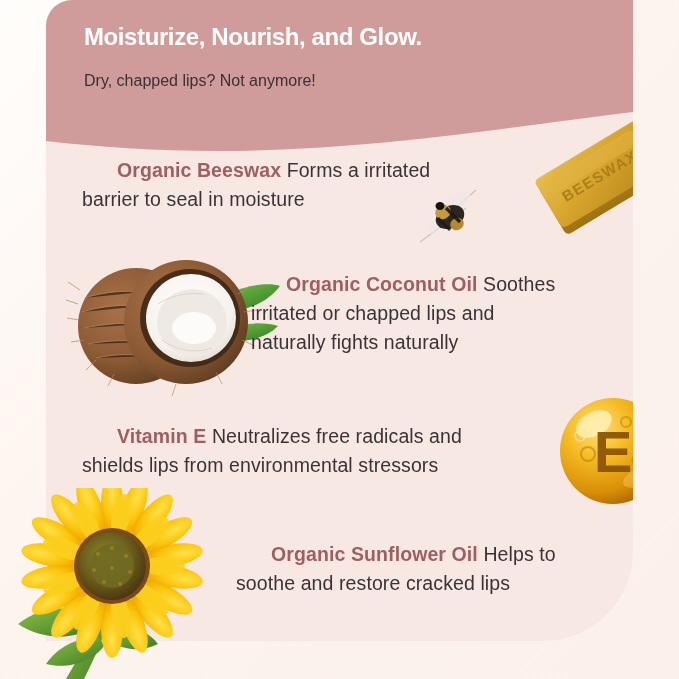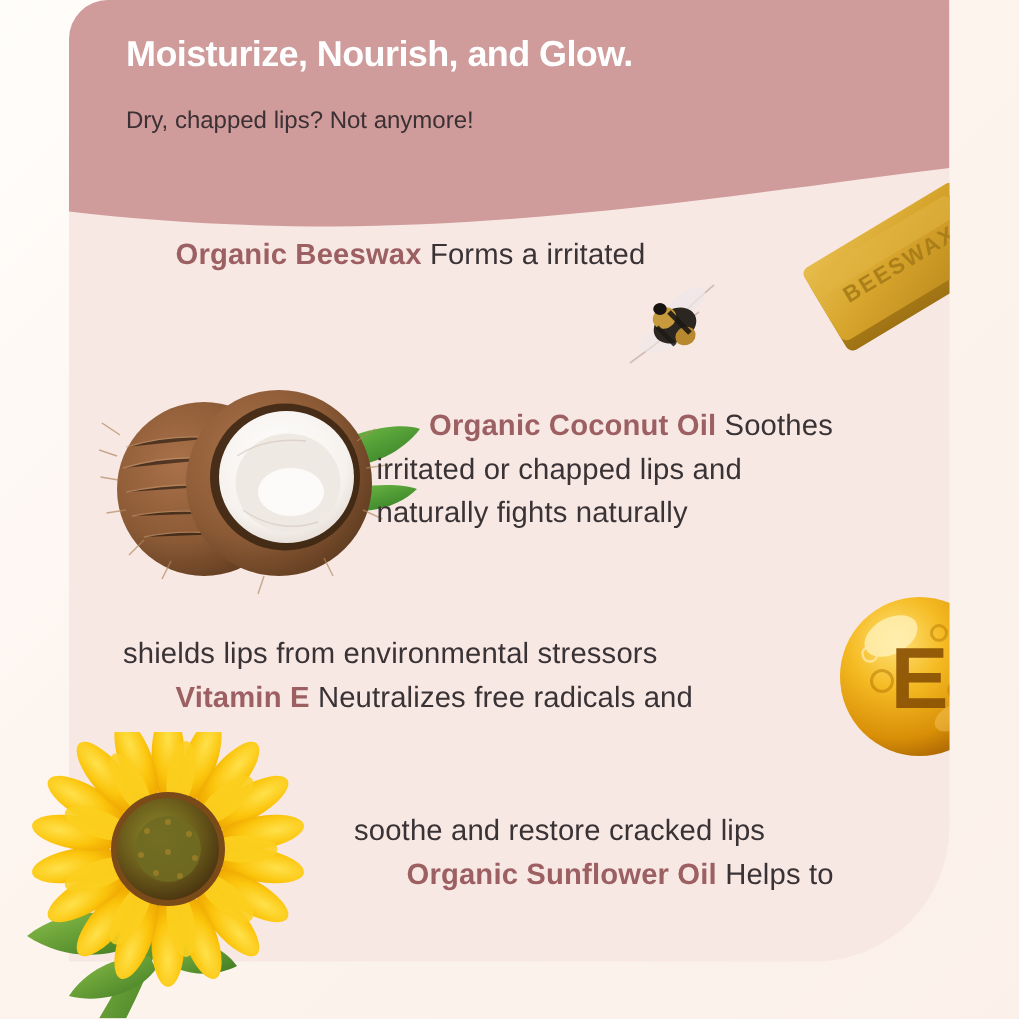--- a/index.html
+++ b/index.html
@@ -75,20 +75,21 @@
     <div class="header-text">
       <div class="title">Moisturize, Nourish, and Glow.</div>
       <div class="subtitle">Dry, chapped lips? Not anymore!</div>
     </div>
 
     <div class="block b-beeswax">
       <div class="line">
         <span class="ing">Organic Beeswax</span>
         <span>Forms a irritated</span>
       </div>
+      <div class="line">barrier to seal in moisture</div>
     </div>
 
     <div class="art beeswax">
       <svg viewBox="0 0 140 130" aria-hidden="true">
         <defs>
           <linearGradient id="waxg" x1="0" y1="0" x2="1" y2="1">
             <stop offset="0%" stop-color="#e7bd4e"></stop>
             <stop offset="45%" stop-color="#d7a52c"></stop>
             <stop offset="100%" stop-color="#b9871b"></stop>
           </linearGradient>
@@ -185,25 +186,25 @@
           <path d="M172,46 L184,38"></path>
             <path d="M178,64 L192,62"></path>
           <path d="M176,92 L189,98"></path>
             <path d="M150,124 L156,136"></path>
           <path d="M110,136 L106,148"></path>
         </g>
       </svg>
     </div>
 
     <div class="block b-vite">
-      <div class="line">shields lips from environmental stressors</div>
       <div class="line">
         <span class="ing">Vitamin E</span>
         <span>Neutralizes free radicals and</span>
       </div>
+      <div class="line">shields lips from environmental stressors</div>
     </div>
 
     <div class="art vite">
       <svg viewBox="0 0 118 118" aria-hidden="true">
         <defs>
           <radialGradient id="sph" cx="35%" cy="28%" r="78%">
             <stop offset="0%" stop-color="#ffe27a"></stop>
             <stop offset="38%" stop-color="#f5bb23"></stop>
             <stop offset="78%" stop-color="#d98f07"></stop>
             <stop offset="100%" stop-color="#a96504"></stop>
@@ -214,25 +215,25 @@
         <ellipse cx="82" cy="86" rx="14" ry="8" fill="#ffd978" opacity="0.35" transform="rotate(-28 82 86)"></ellipse>
         <circle cx="26" cy="44" r="5" fill="none" stroke="#fde9a8" stroke-width="1.6" opacity="0.8"></circle>
         <circle cx="34" cy="62" r="7" fill="none" stroke="#b87a08" stroke-width="2" opacity="0.55"></circle>
         <circle cx="72" cy="30" r="5" fill="none" stroke="#b87a08" stroke-width="2" opacity="0.5"></circle>
         <circle cx="84" cy="68" r="5.5" fill="none" stroke="#b87a08" stroke-width="2" opacity="0.5"></circle>
         <text x="59" y="80" font-family="Liberation Sans, sans-serif" font-size="58" font-weight="bold" text-anchor="middle" fill="#8a5205" opacity="0.92">E</text>
       </svg>
     </div>
 
     <div class="block b-sunflower">
-      <div class="line">soothe and restore cracked lips</div>
       <div class="line">
         <span class="ing">Organic Sunflower Oil</span>
         <span>Helps to</span>
       </div>
+      <div class="line">soothe and restore cracked lips</div>
     </div>
 
   </div>
 
   <div class="art sunflower">
     <svg viewBox="0 0 220 191" aria-hidden="true">
       <defs>
         <radialGradient id="petal" cx="50%" cy="30%" r="70%">
           <stop offset="0%" stop-color="#ffe14a"></stop>
           <stop offset="60%" stop-color="#fbc50c"></stop>

